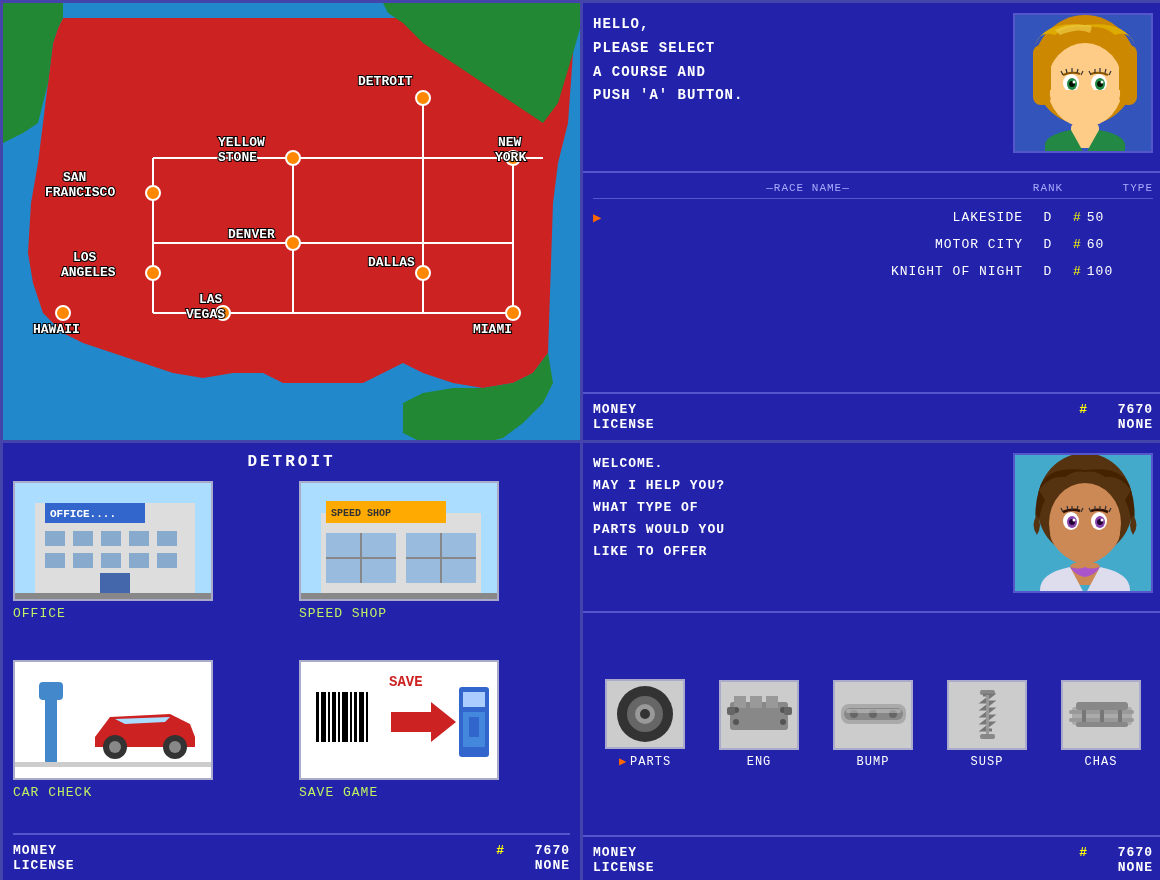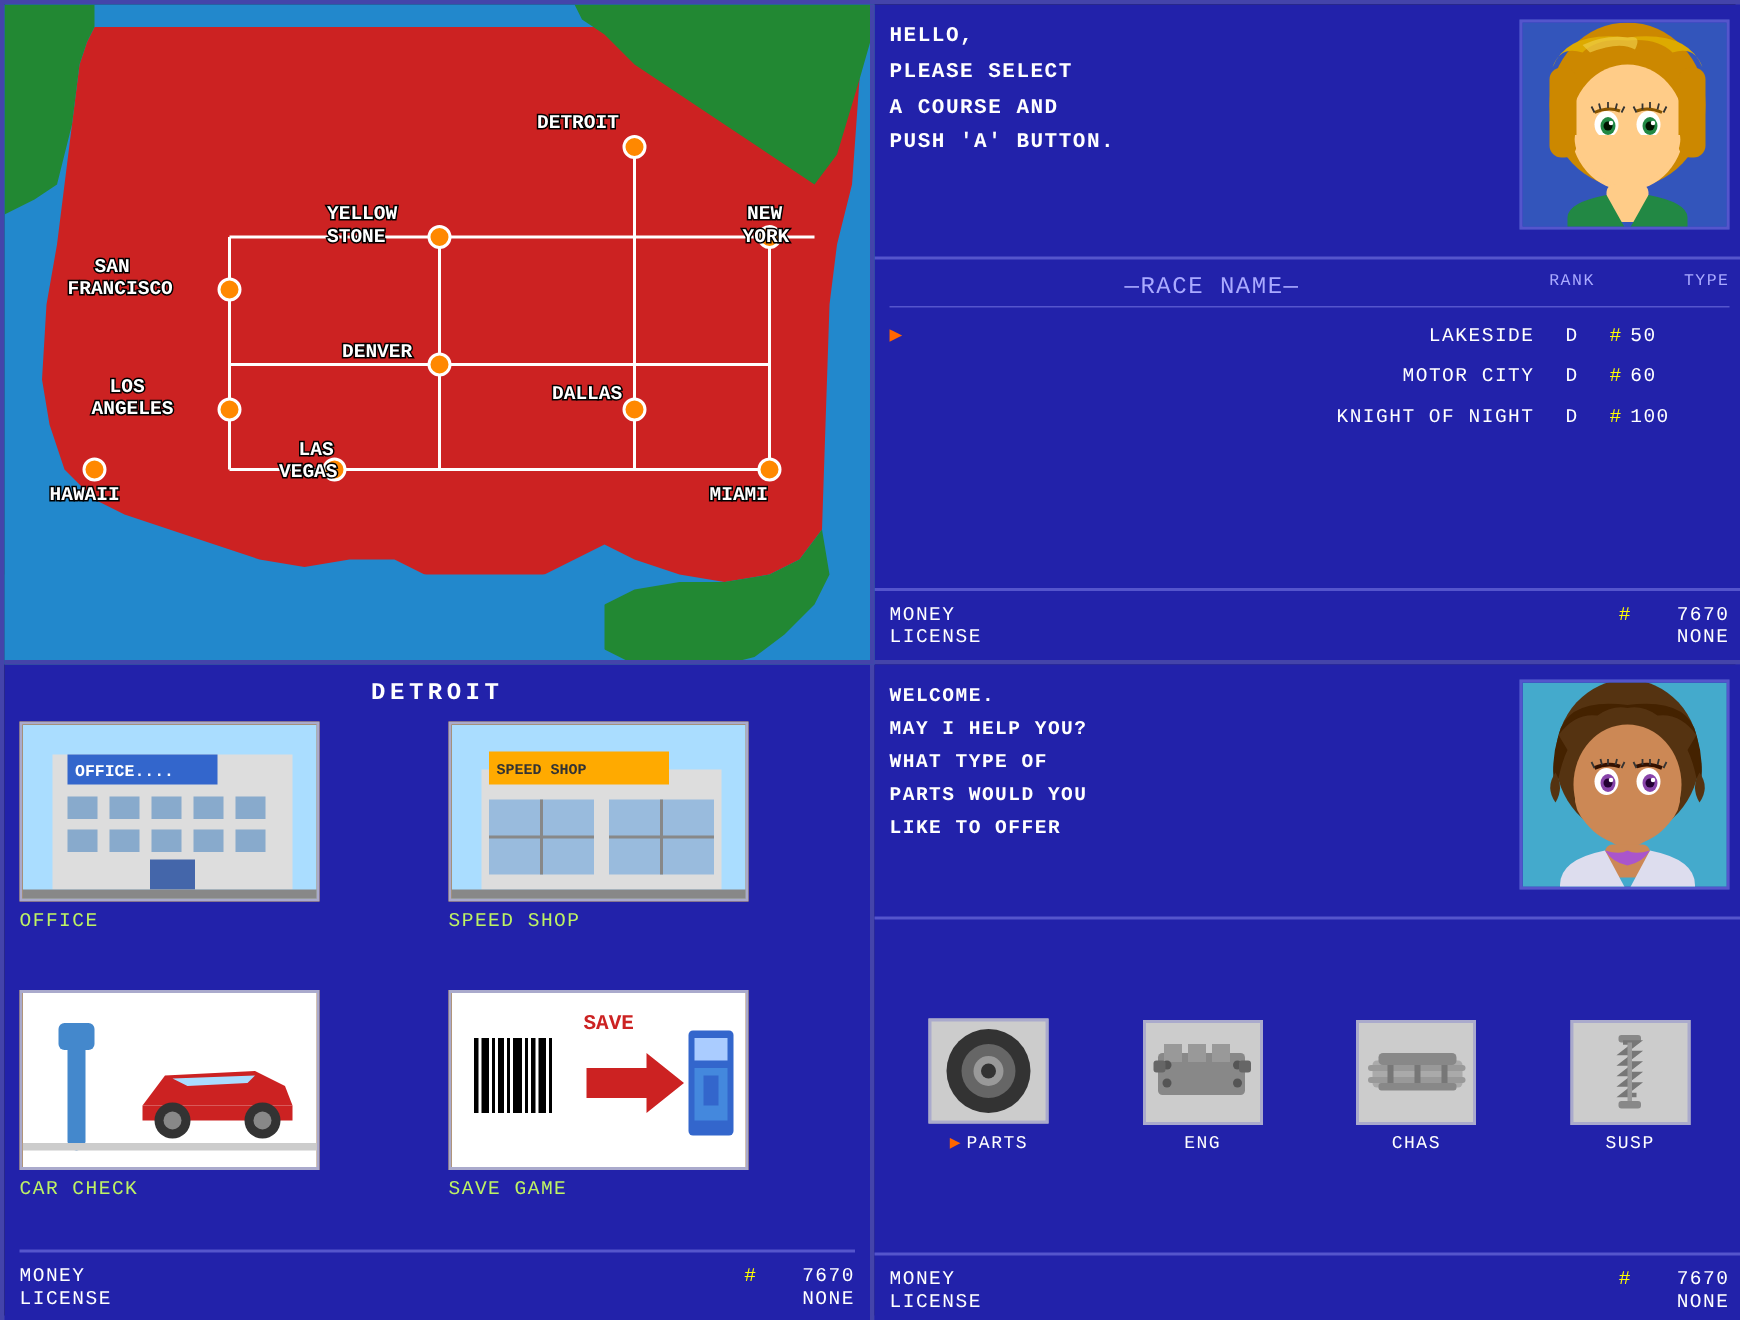--- a/index.html
+++ b/index.html
@@ -105,20 +105,21 @@
       padding: 8px 10px;
       margin-top: auto;
     }
 
     .money-line {
       display: flex;
       color: #ffffff;
       font-size: 13px;
       letter-spacing: 1px;
       align-items: center;
+      font-weight: bold;
     }
 
     .money-line .label { flex: 1; }
     .money-line .symbol { margin-right: 5px; color: #ffff00; }
     .money-line .value { text-align: right; min-width: 60px; }
 
     
     .city-quad {
       background: #2222aa;
       display: flex;
@@ -381,21 +382,21 @@
           <path d="M110,130 Q110,120 84,115 Q70,140 70,140 L110,140Z" fill="#228844"></path>
 
           <path d="M48,60 L46,56M52,58 L51,54M57,57 L57,53M62,58 L63,54M66,60 L68,56" stroke="#333" stroke-width="1.2" fill="none"></path>
           <path d="M76,60 L74,56M80,58 L80,54M85,57 L85,53M90,58 L91,54M94,60 L96,56" stroke="#333" stroke-width="1.2" fill="none"></path>
         </svg>
       </div>
     </div>
 
     <div class="race-table">
       <div class="race-header">
-        <span class="col-name" style="font-size:16px; color:#aaaaff;">—<span>RACE NAME</span>—</span>
+        <span class="col-name" style="font-size:11px; color:#aaaaff;">—<span>RACE NAME</span>—</span>
         <span class="col-rank" style="color:#aaaaff;">RANK</span>
         <span class="col-price" style="color:#aaaaff;">TYPE</span>
       </div>
 
       <div class="race-row">
         <span class="arrow">▶</span>
         <span class="col-name">LAKESIDE</span>
         <span class="col-rank">D</span>
         <span class="col-price" style="margin-left:auto; display:flex; gap:5px;">
           <span style="color:#ffff00;">#</span>
@@ -666,58 +667,77 @@
 
               <rect x="5" y="25" width="8" height="8" rx="2" fill="#666"></rect>
               <rect x="62" y="25" width="8" height="8" rx="2" fill="#666"></rect>
             </svg>
           </div>
           <div class="part-label">
             <span>ENG</span>
           </div>
         </div>
 
-
         <div class="part-item">
           <div class="part-icon-box">
             <svg width="75" height="65" viewBox="0 0 75 65">
               <rect width="75" height="65" fill="#cccccc"></rect>
 
+              <rect x="5" y="22" width="65" height="20" rx="8" fill="#aaaaaa"></rect>
+              <rect x="8" y="26" width="59" height="12" rx="6" fill="#888888"></rect>
+
+              <circle cx="18" cy="32" r="4" fill="#666"></circle>
+              <circle cx="37" cy="32" r="4" fill="#666"></circle>
+              <circle cx="57" cy="32" r="4" fill="#666"></circle>
+
+              <rect x="10" y="27" width="55" height="4" rx="2" fill="#cccccc" opacity="0.5"></rect>
+            </svg>
+          </div>
+          <div class="part-label">
+            <span>BUMP</span>
+          </div>
+        </div>
+
+        <div class="part-item">
+          <div class="part-icon-box">
+            <svg width="75" height="65" viewBox="0 0 75 65">
+              <rect width="75" height="65" fill="#cccccc"></rect>
+
+              <rect x="30" y="8" width="15" height="5" rx="2" fill="#888888"></rect>
+              <rect x="30" y="52" width="15" height="5" rx="2" fill="#888888"></rect>
+
+              <path d="M33,13 L42,13 L33,20 L42,20 L33,27 L42,27 L33,34 L42,34 L33,41 L42,41 L33,48 L42,48" stroke="#777777" stroke-width="3" fill="none"></path>
+
+              <rect x="36" y="13" width="3" height="39" fill="#999999"></rect>
+            </svg>
+          </div>
+          <div class="part-label">
+            <span>SUSP</span>
+          </div>
+        </div>
+
+        <div class="part-item">
+          <div class="part-icon-box">
+            <svg width="75" height="65" viewBox="0 0 75 65">
+              <rect width="75" height="65" fill="#cccccc"></rect>
+
               <rect x="8" y="25" width="60" height="18" rx="3" fill="#aaaaaa"></rect>
               <rect x="12" y="20" width="52" height="8" rx="3" fill="#888888"></rect>
               <rect x="12" y="40" width="52" height="5" rx="2" fill="#888888"></rect>
 
               <rect x="5" y="28" width="65" height="4" rx="2" fill="#999999"></rect>
               <rect x="5" y="36" width="65" height="4" rx="2" fill="#999999"></rect>
 
               <rect x="18" y="28" width="4" height="12" fill="#777777"></rect>
               <rect x="36" y="28" width="4" height="12" fill="#777777"></rect>
               <rect x="54" y="28" width="4" height="12" fill="#777777"></rect>
             </svg>
           </div>
           <div class="part-label">
             <span>CHAS</span>
-          </div>
-        </div>
-
-        <div class="part-item">
-          <div class="part-icon-box">
-            <svg width="75" height="65" viewBox="0 0 75 65">
-              <rect width="75" height="65" fill="#cccccc"></rect>
-
-              <rect x="30" y="8" width="15" height="5" rx="2" fill="#888888"></rect>
-              <rect x="30" y="52" width="15" height="5" rx="2" fill="#888888"></rect>
-
-              <path d="M33,13 L42,13 L33,20 L42,20 L33,27 L42,27 L33,34 L42,34 L33,41 L42,41 L33,48 L42,48" stroke="#777777" stroke-width="3" fill="none"></path>
-
-              <rect x="36" y="13" width="3" height="39" fill="#999999"></rect>
-            </svg>
-          </div>
-          <div class="part-label">
-            <span>SUSP</span>
           </div>
         </div>
 
       </div>
     </div>
 
     <div class="shop-footer">
       <div class="money-line">
         <span class="label">MONEY</span>
         <span class="symbol">#</span>

